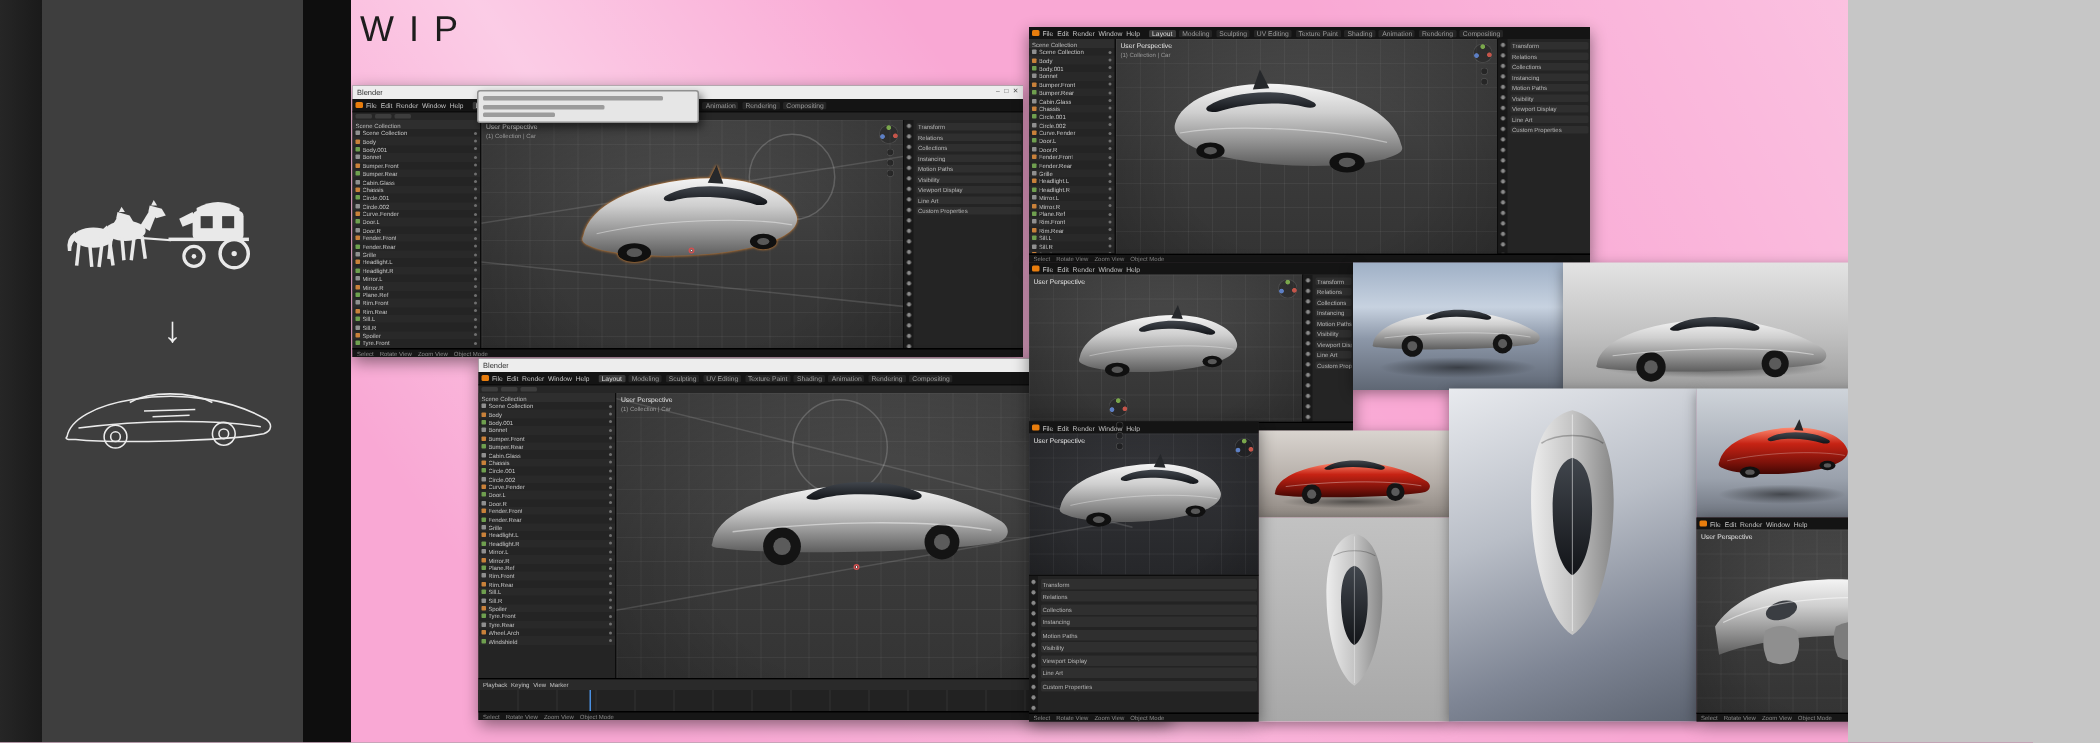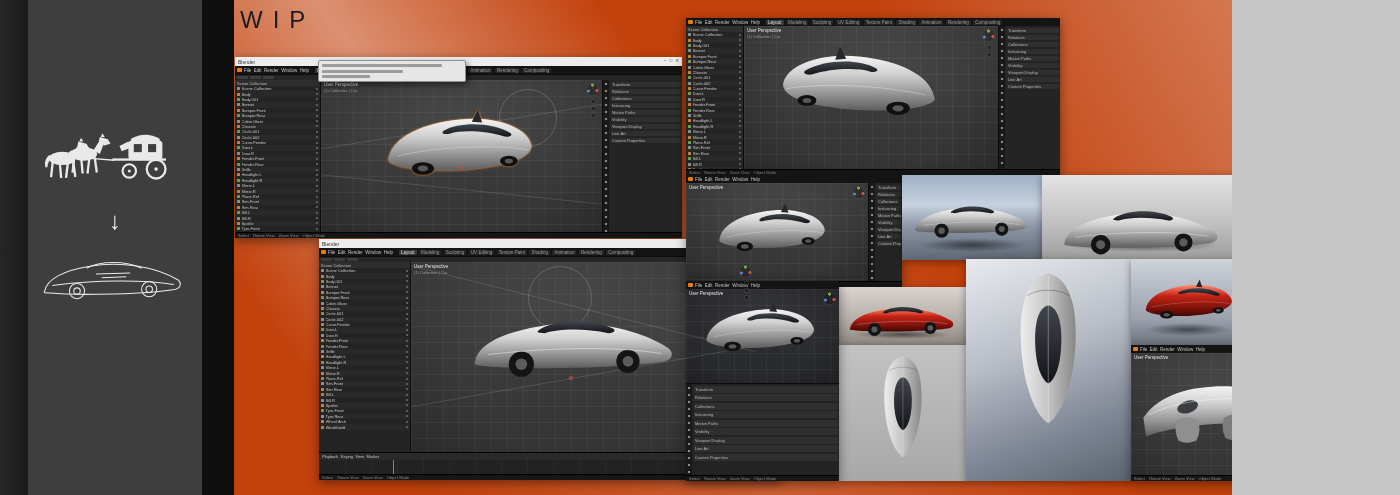--- a/index.html
+++ b/index.html
@@ -8,21 +8,21 @@
 
   
   .edge{position:absolute;left:0;top:0;width:28px;height:100%;background:linear-gradient(90deg,#262626,#1a1a1a)}
   .sidebar{position:absolute;left:28px;top:0;width:174px;height:100%;background:#3e3e3e;display:flex;flex-direction:column;align-items:center}
   .divider{position:absolute;left:202px;top:0;width:32px;height:100%;background:#0e0e0e}
   .carriage{width:152px;margin-top:128px}
   .arrowGlyph{margin-top:26px;font-size:24px;color:#efefef;line-height:1}
   .carSketch{width:152px;margin-top:22px}
 
   
-  .board{position:absolute;left:234px;top:0;width:998px;height:100%;background:#c2410c;overflow:hidden}
+  .board{position:absolute;left:234px;top:0;width:998px;height:100%;background:#f9a8d4;overflow:hidden}
   .streak{position:absolute;pointer-events:none}
   .s1{left:-60px;top:-160px;width:460px;height:560px;background:linear-gradient(90deg,rgba(255,255,255,0),rgba(255,255,255,.42),rgba(255,255,255,0));transform:rotate(-36deg)}
   .s2{left:700px;top:-220px;width:720px;height:520px;background:linear-gradient(90deg,rgba(255,255,255,0),rgba(255,255,255,.32),rgba(255,255,255,0));transform:rotate(-28deg)}
   .s3{left:240px;top:260px;width:560px;height:420px;background:linear-gradient(90deg,rgba(255,255,255,0),rgba(255,255,255,.16),rgba(255,255,255,0));transform:rotate(-36deg)}
   .wip{position:absolute;left:6px;top:6px;font-size:24px;font-weight:500;letter-spacing:10px;color:#1d1d1d}
 
   
   .bwin{position:absolute;background:#1e1e1e;display:flex;flex-direction:column;box-shadow:0 3px 10px rgba(0,0,0,.45);color:#cfcfcf}
   .titlebar{flex:0 0 9px;background:#ededed;display:flex;align-items:center;gap:2px;padding:0 3px}
   .tbtitle{font-size:5px;color:#333;white-space:nowrap;overflow:hidden}

